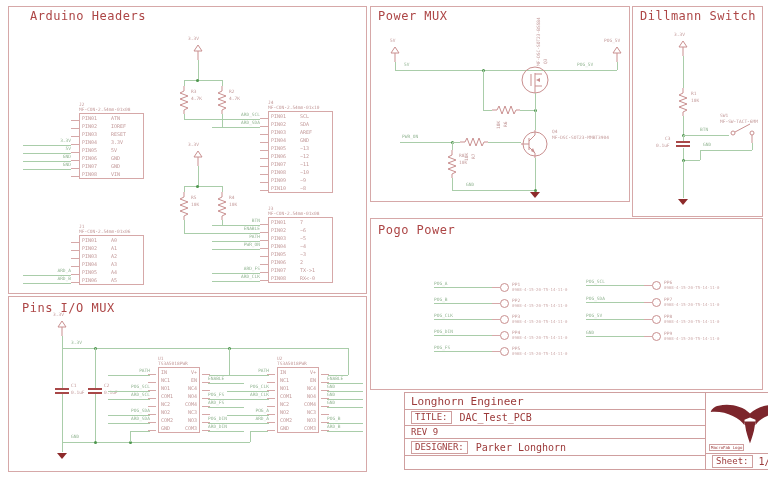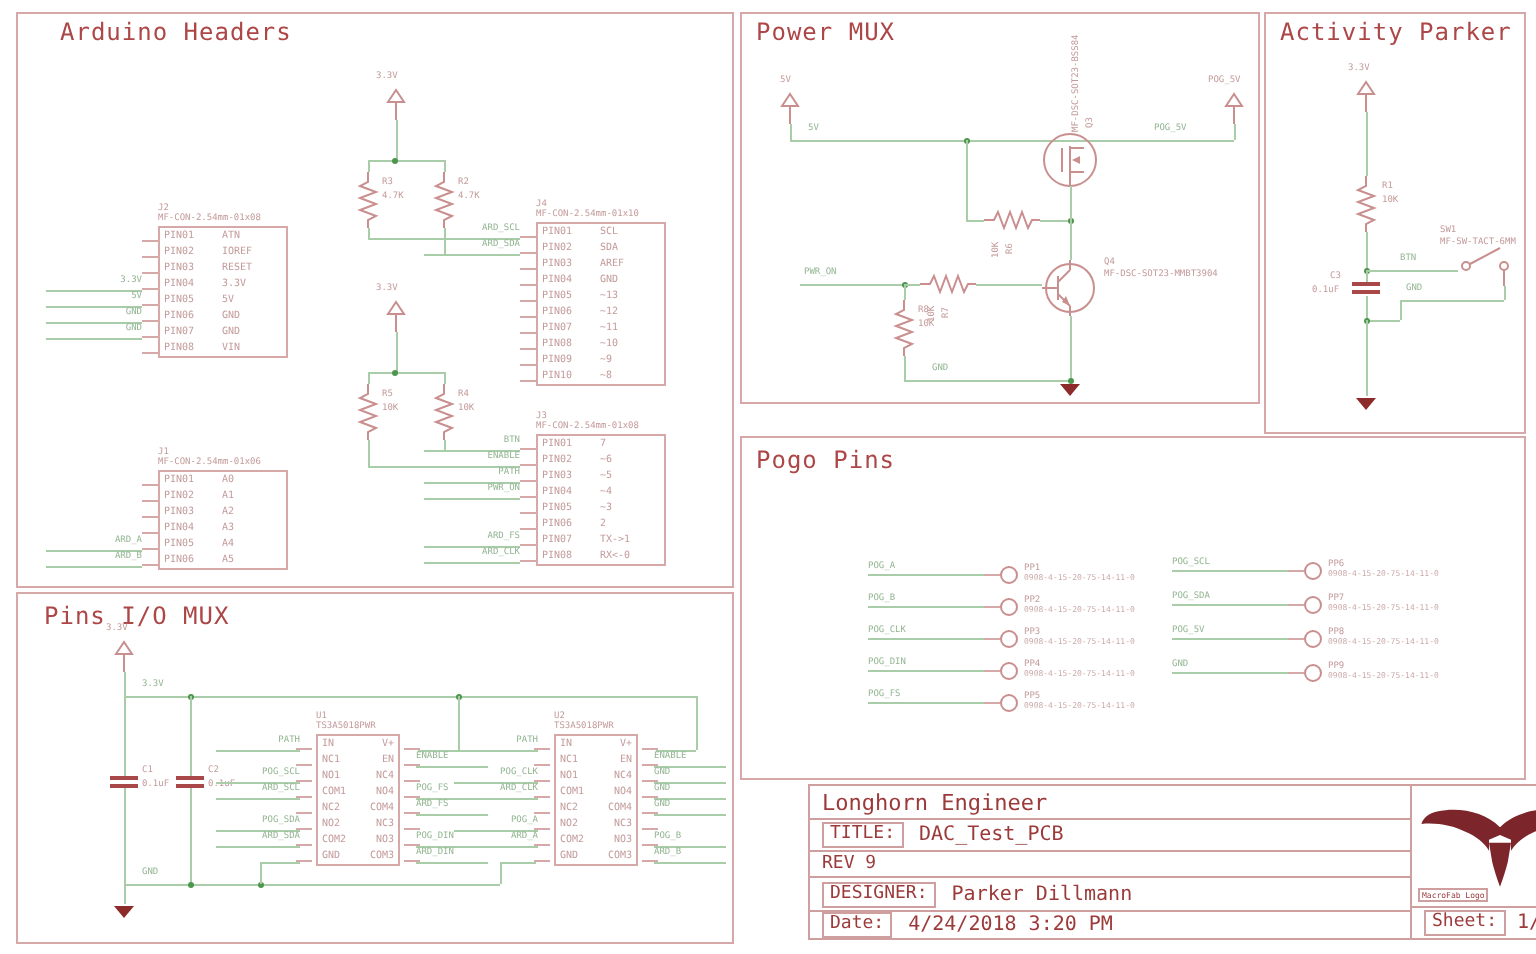--- a/index.html
+++ b/index.html
@@ -74,22 +74,22 @@
 <div id="sheet">
 
   <div class="sbox" style="left:8px;top:6px;width:357px;height:286px"></div>
   <div class="sbox" style="left:370px;top:6px;width:258px;height:194px"></div>
   <div class="sbox" style="left:632px;top:6px;width:129px;height:209px"></div>
   <div class="sbox" style="left:370px;top:218px;width:391px;height:170px"></div>
   <div class="sbox" style="left:8px;top:296px;width:357px;height:174px"></div>
 
   <div class="stitle" style="left:30px;top:9px">Arduino Headers</div>
   <div class="stitle" style="left:378px;top:9px">Power MUX</div>
-  <div class="stitle" style="left:640px;top:9px">Activity Parker</div>
-  <div class="stitle" style="left:378px;top:223px">Pogo Pins</div>
+  <div class="stitle" style="left:640px;top:9px">Dillmann Switch</div>
+  <div class="stitle" style="left:378px;top:223px">Pogo Power</div>
   <div class="stitle" style="left:22px;top:301px">Pins I/O MUX</div>
 
   <div class="conn" style="left:23px;top:114px">
     <div class="chdr"><span>J2</span><br><span>MF-CON-2.54mm-01x08</span></div>
     <div class="cnets">
         <div class="cnet"></div>
         <div class="cnet"></div>
         <div class="cnet"></div>
         <div class="cnet">3.3V</div>
         <div class="cnet">5V</div>
@@ -707,25 +707,21 @@
   <div class="tblock">
     <div class="tleft">
       <div class="trow tcompany">Longhorn Engineer</div>
       <div class="trow ttitle">
         <span class="tlabel">TITLE:</span>
         <span class="tvalue">DAC_Test_PCB</span>
       </div>
       <div class="trow trev">REV 9</div>
       <div class="trow tdesigner">
         <span class="tlabel">DESIGNER:</span>
-        <span class="tvalue">Parker Dillmann</span>
-      </div>
-      <div class="trow tdate">
-        <span class="tlabel">Date:</span>
-        <span class="tvalue">4/24/2018 3:20 PM</span>
+        <span class="tvalue">Parker Longhorn</span>
       </div>
     </div>
     <div class="tright">
       <div class="tlogo">
         <svg width="80" height="44" viewBox="0 0 100 56">
           <path fill="#7c262c" d="M50 16 C40 6 24 3 10 6 C5 7 1 10 0 14 C10 13 20 15 28 19 C35 22 40 26 43 31 L43 24 L50 21 L57 24 L57 31 C60 26 65 22 72 19 C80 15 90 13 100 14 C99 10 95 7 90 6 C76 3 60 6 50 16 Z M43 26 L57 26 L55 38 C53 46 51 51 50 54 C49 51 47 46 45 38 Z"></path>
         </svg>
         <span class="tcaption">MacroFab Logo</span>
       </div>
       <div class="tsheet">

